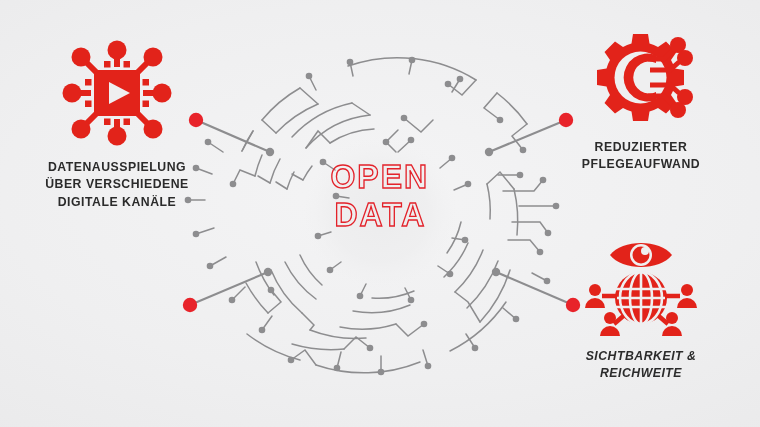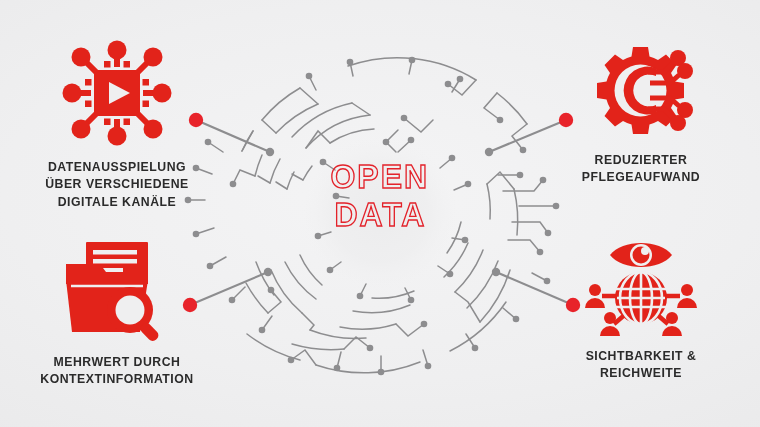--- a/index.html
+++ b/index.html
@@ -44,23 +44,23 @@
     width: 230px;
     height: 112px;
     display: flex;
     align-items: flex-end;
     justify-content: center;
     margin-bottom: 9px;
   }
   .icon-box svg { display: block; }
 
   #q-tl { left: 2px;   top: 37px; }
-  #q-tr { left: 526px; top: 42px; }
+  #q-tr { left: 526px; top: 29px; }
   #q-bl { left: 2px;   top: 232px; }
-  #q-br { left: 526px; top: 238px; }
+  #q-br { left: 526px; top: 238px; font-style: italic; }
 
   #q-tr .icon-box, #q-br .icon-box { height: 100px; }
 
   .center-label {
     position: absolute;
     left: 0;
     top: 0;
     width: 760px;
     height: 392px;
     display: flex;
@@ -349,44 +349,20 @@
           <circle cx="99" cy="29" r="8"></circle>
           <circle cx="99" cy="68" r="8"></circle>
           <circle cx="92" cy="81" r="8"></circle>
         </g>
       </svg>
     </div>
     <div class="quad-label">REDUZIERTER
 PFLEGEAUFWAND</div>
   </div>
 
-  <div class="quad" id="q-bl">
-    <div class="icon-box">
-      <svg width="114" height="110" viewBox="0 0 114 110">
-        <g fill="#e2231a">
-
-          <rect x="26" y="8" width="62" height="36" rx="1"></rect>
-          <rect x="33" y="16" width="44" height="4.5" fill="#efeff0"></rect>
-          <rect x="33" y="25" width="44" height="4.5" fill="#efeff0"></rect>
-          <rect x="33" y="34" width="30" height="4.5" fill="#efeff0"></rect>
-
-          <path d="M 6 30 L 40 30 L 46 38 L 88 38 L 88 50 L 6 50 Z"></path>
-
-          <path d="M 6 46 L 88 46 L 80 98 L 12 98 Z"></path>
-          <path d="M 11 52 L 83 52" stroke="#efeff0" stroke-width="2.4" fill="none"></path>
-
-          <circle cx="70" cy="76" r="23" fill="#e2231a"></circle>
-          <circle cx="70" cy="76" r="14.5" fill="#efeff0"></circle>
-          <rect x="84" y="88" width="11" height="20" rx="5" transform="rotate(-45 89.5 98)"></rect>
-        </g>
-      </svg>
-    </div>
-    <div class="quad-label">MEHRWERT DURCH
-KONTEXTINFORMATION</div>
-  </div>
 
   <div class="quad" id="q-br">
     <div class="icon-box">
       <svg width="114" height="104" viewBox="0 0 114 104">
         <g fill="#e2231a">
 
           <path d="M 26 21 C 38 5 76 5 88 21 C 76 37 38 37 26 21 Z"></path>
           <circle cx="57" cy="21" r="11" fill="#efeff0"></circle>
           <circle cx="57" cy="21" r="8.5"></circle>
           <circle cx="61" cy="17" r="4" fill="#efeff0"></circle>

